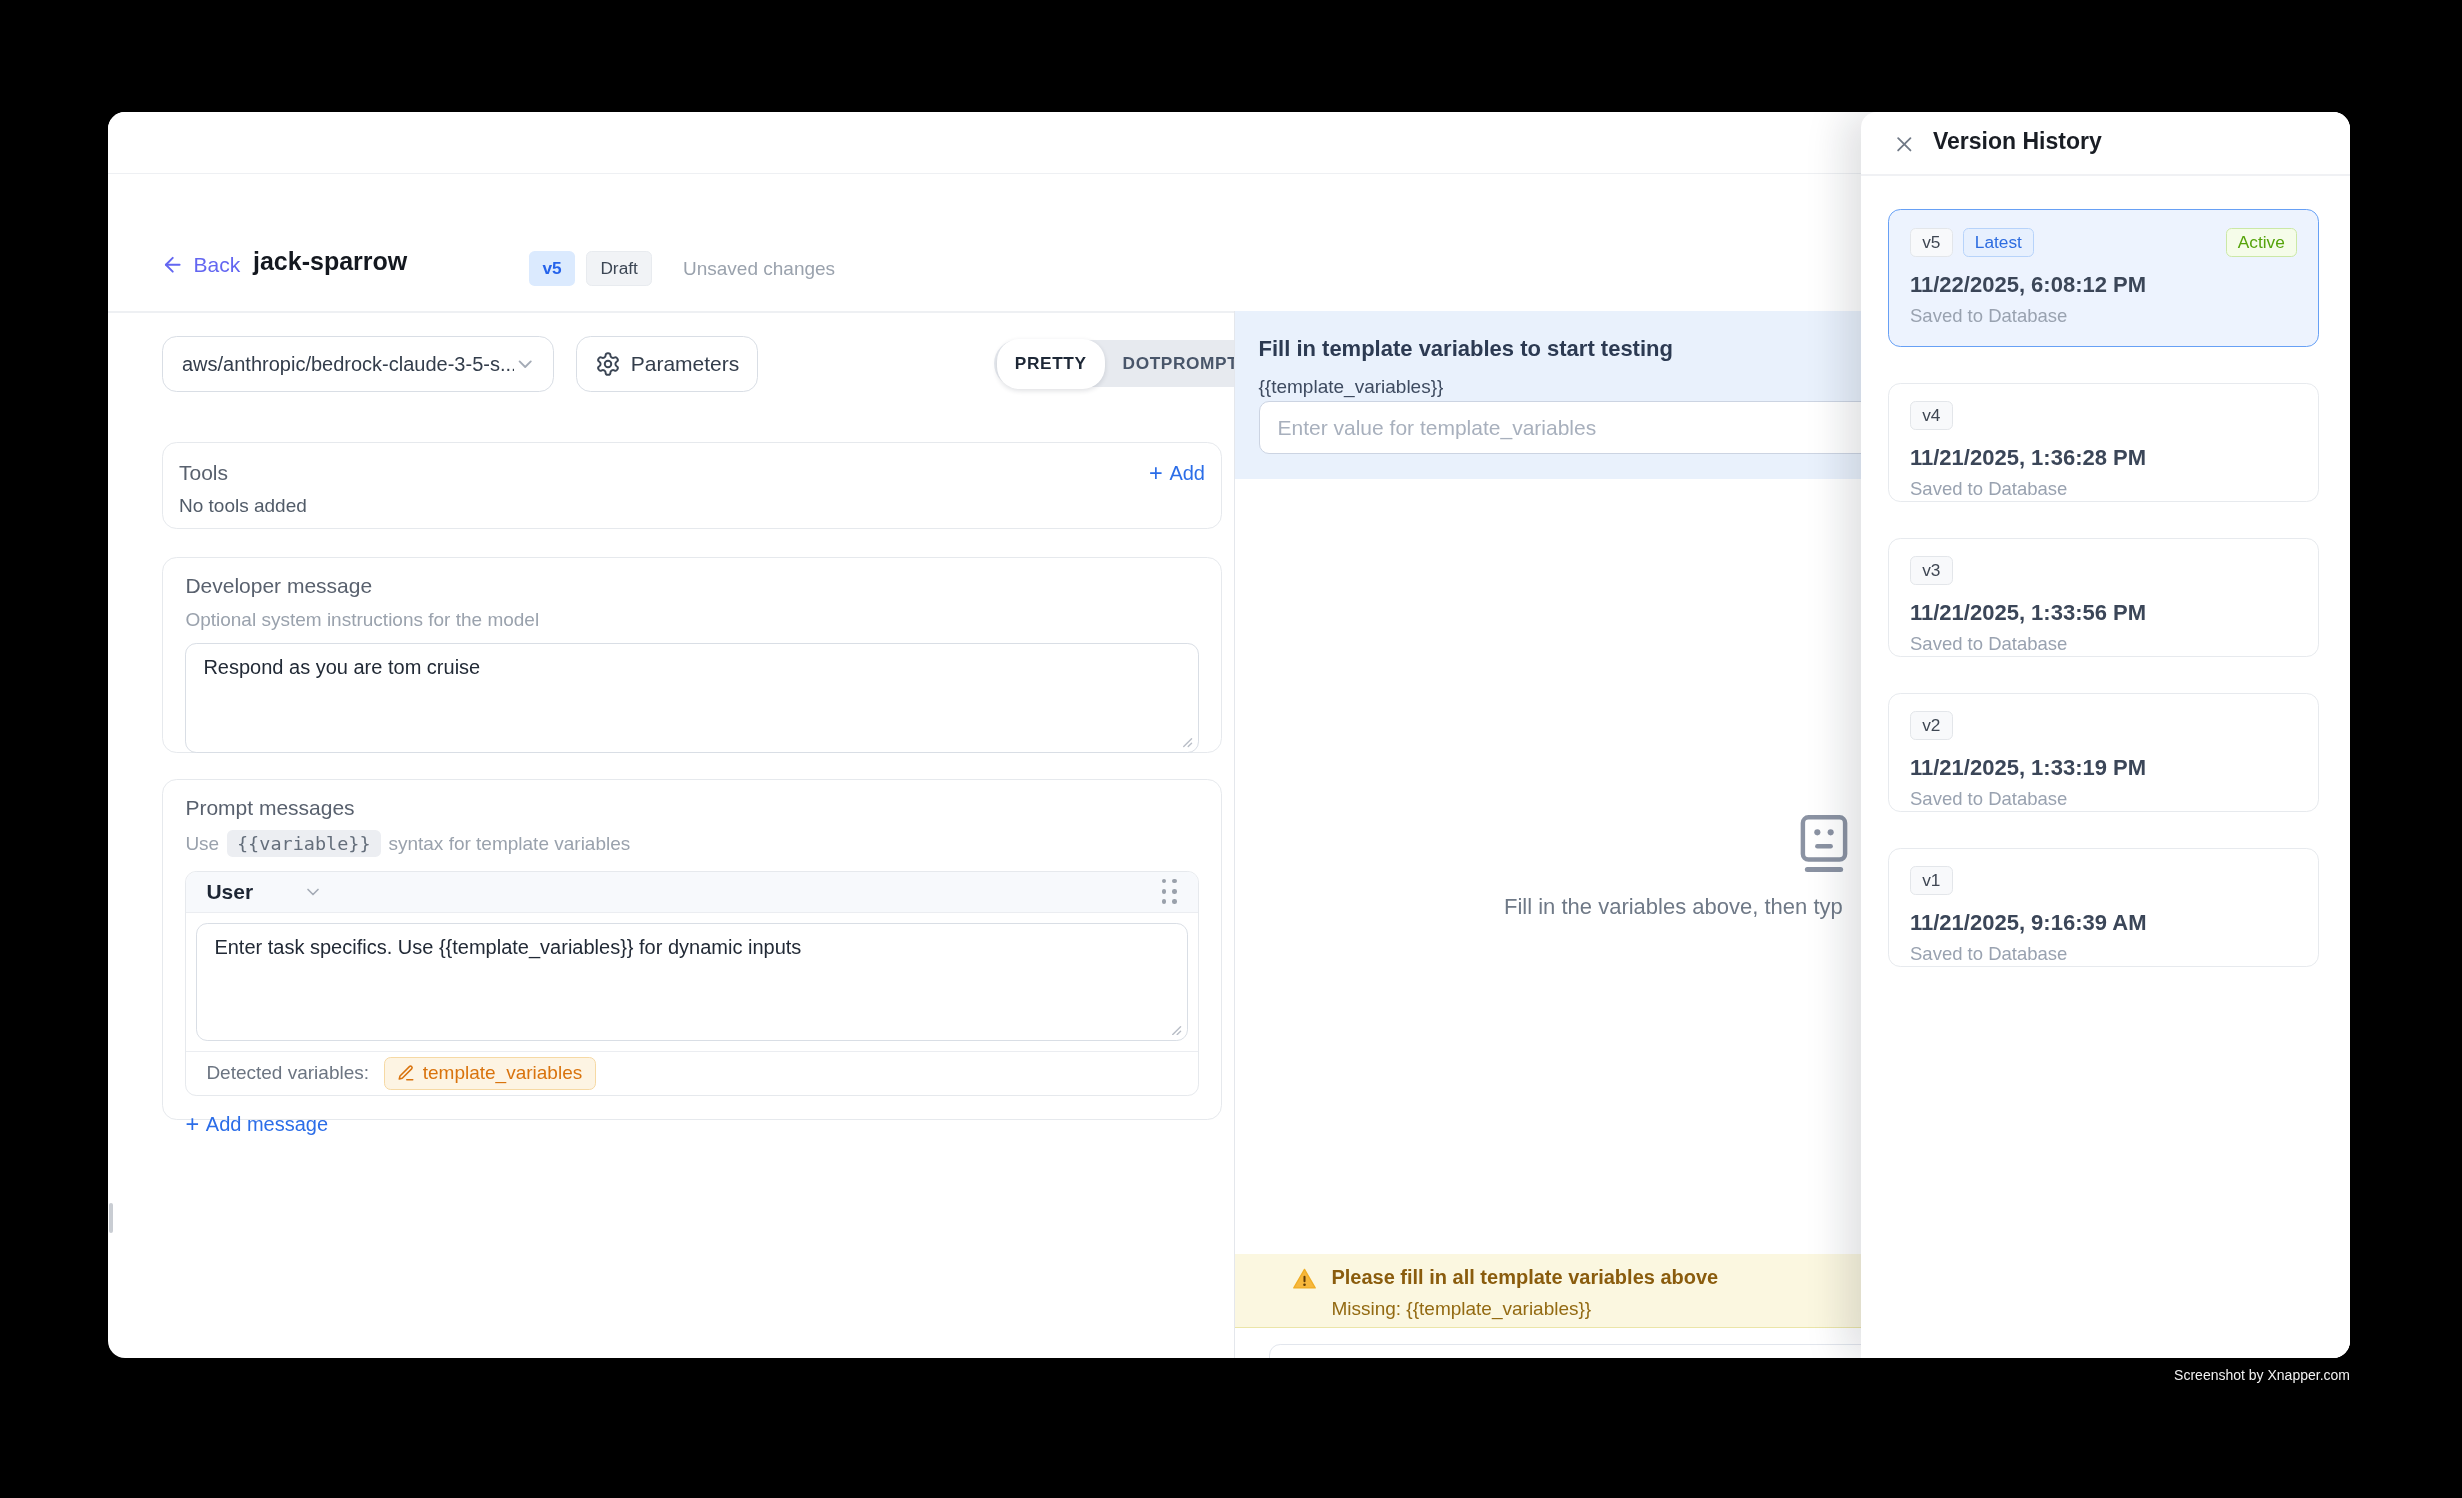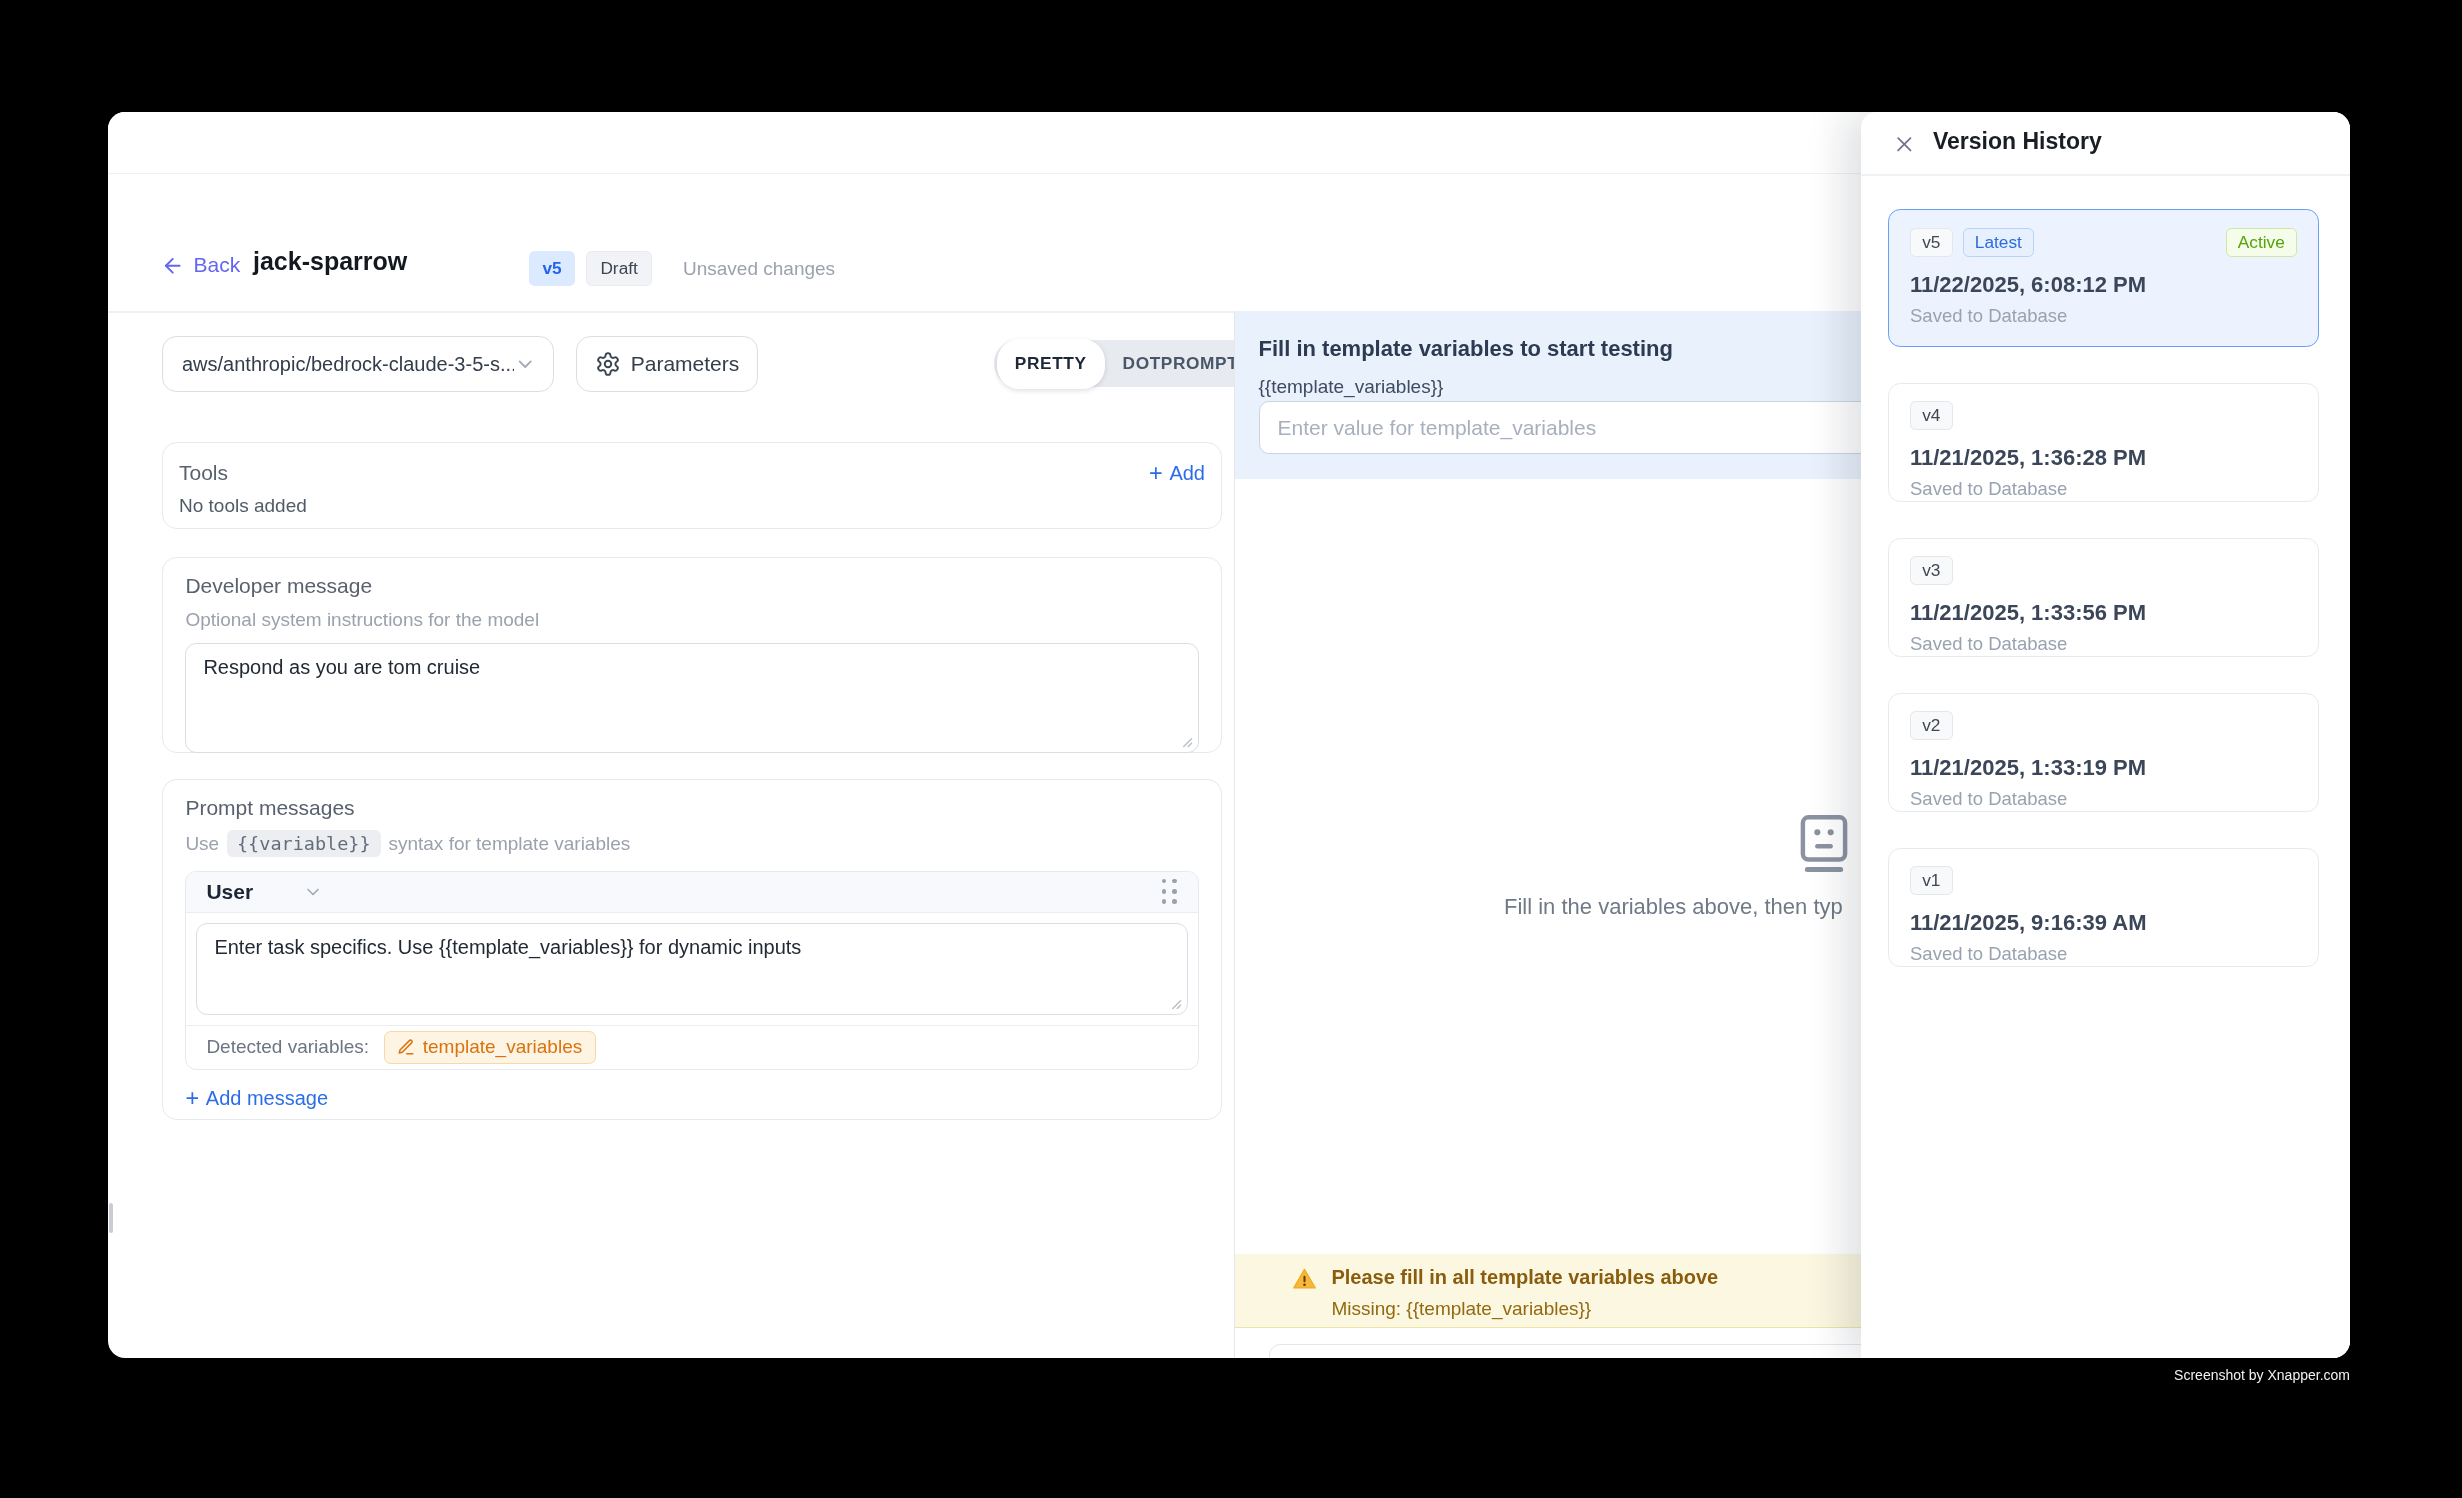--- a/index.html
+++ b/index.html
@@ -4,21 +4,21 @@
 <style>
   * { margin:0; padding:0; box-sizing:border-box; }
   html,body { width:2462px; height:1499px; overflow:hidden; }
   body { background:#000; font-family:"Liberation Sans","DejaVu Sans",sans-serif; position:relative; }
   .window { position:absolute; left:108px; top:112px; width:2242px; height:1246px;
             background:#fff; border-radius:17px; overflow:hidden; }
   .topbar { position:absolute; left:0; top:0; width:100%; height:62px; background:#fff;
             border-bottom:1.7px solid #eef0f3; }
   
   .back-row { position:absolute; left:0; top:129px; width:1127px; height:62px; }
-  .back-btn { position:absolute; left:53px; top:12.3px; display:flex; align-items:center; gap:9px;
+  .back-btn { position:absolute; left:53px; top:12.3px; display:flex; align-items:flex-start; gap:9px;
               color:#6366f1; font-size:21px; font-weight:500; cursor:pointer; }
   .page-title { position:absolute; left:145px; top:5.6px; font-size:25px; font-weight:700; color:#14181f; }
   .badge { position:absolute; top:10px; display:inline-flex; align-items:center; height:35px;
            padding:0 13.4px; border-radius:5.6px; font-size:17.3px; font-weight:600; }
   .badge-v { left:421px; background:#dbeafe; color:#2563eb; }
   .badge-draft { left:478px; background:#f1f3f6; color:#3c4654; border:1.1px solid #e8ebef; font-weight:500; }
   .unsaved { position:absolute; left:555px; top:17px; font-size:19px; color:#9aa2ad;margin-left:20px; }
   .divider2 { position:absolute; left:0; top:199px; width:1127px; height:1.7px; background:#eef0f3; }
   
   .model-select { position:absolute; left:54px; top:224px; width:392px; height:56px;
@@ -200,21 +200,21 @@
             <i></i>
             <i></i>
             <i></i>
             <i></i>
             <i></i>
             <i></i>
           </span>
       </div>
       <div class="msg-body">
         <div class="ta-wrap" style="margin-top:0">
-          <textarea style="height: 92px;">Enter task specifics. Use {{template_variables}} for dynamic inputs</textarea>
+          <textarea style="height: 118px;">Enter task specifics. Use {{template_variables}} for dynamic inputs</textarea>
           <span class="resize-grip">
             <svg width="15.7" height="15.7" viewBox="0 0 28 28">
                 <path d="M26 12 12 26M26 20l-6 6" stroke="#b9bec7" stroke-width="2.5" stroke-linecap="round"></path>
               </svg>
           </span>
         </div>
       </div>
       <div class="msg-foot">
         <span class="detected-label">Detected variables:</span>
         <span class="var-chip">

